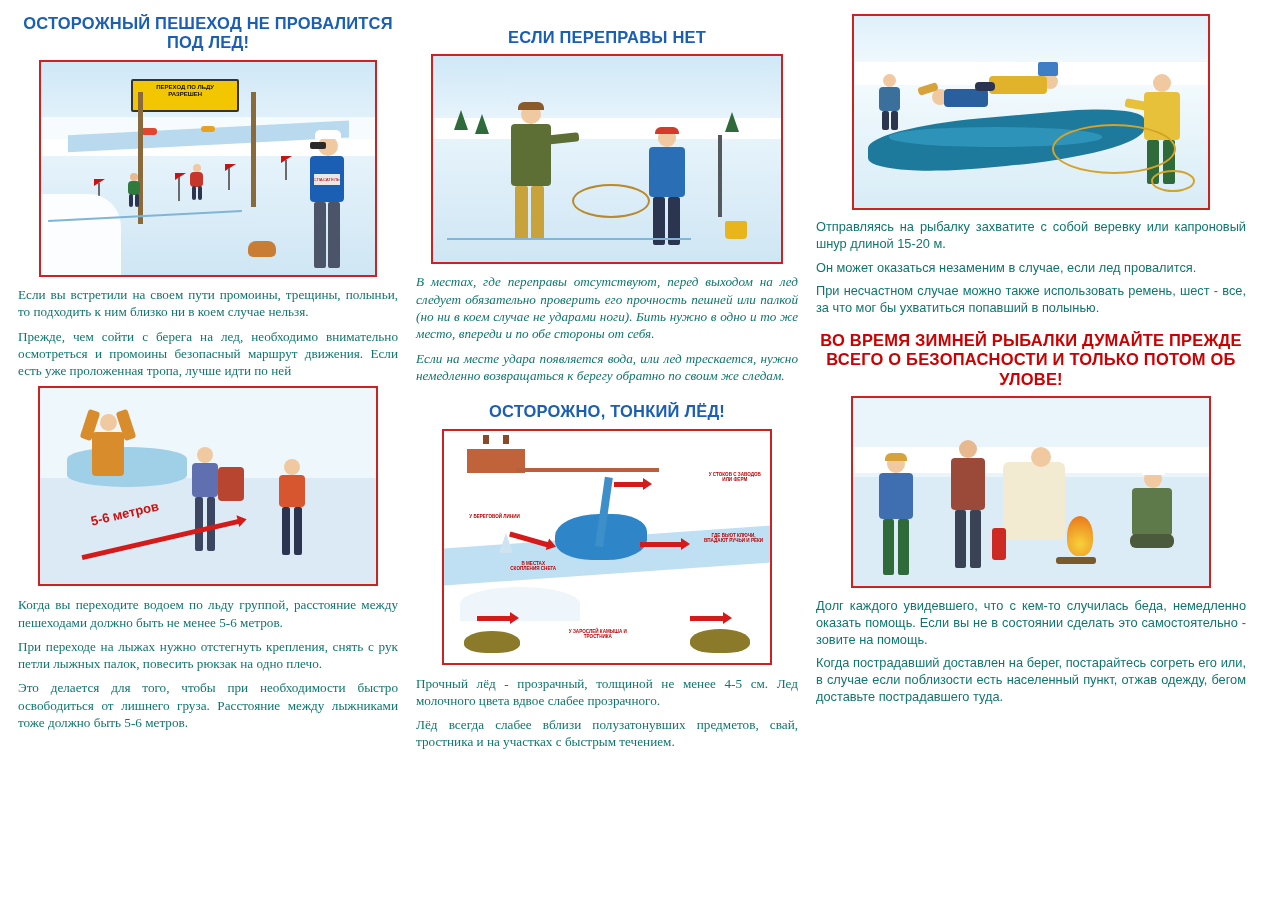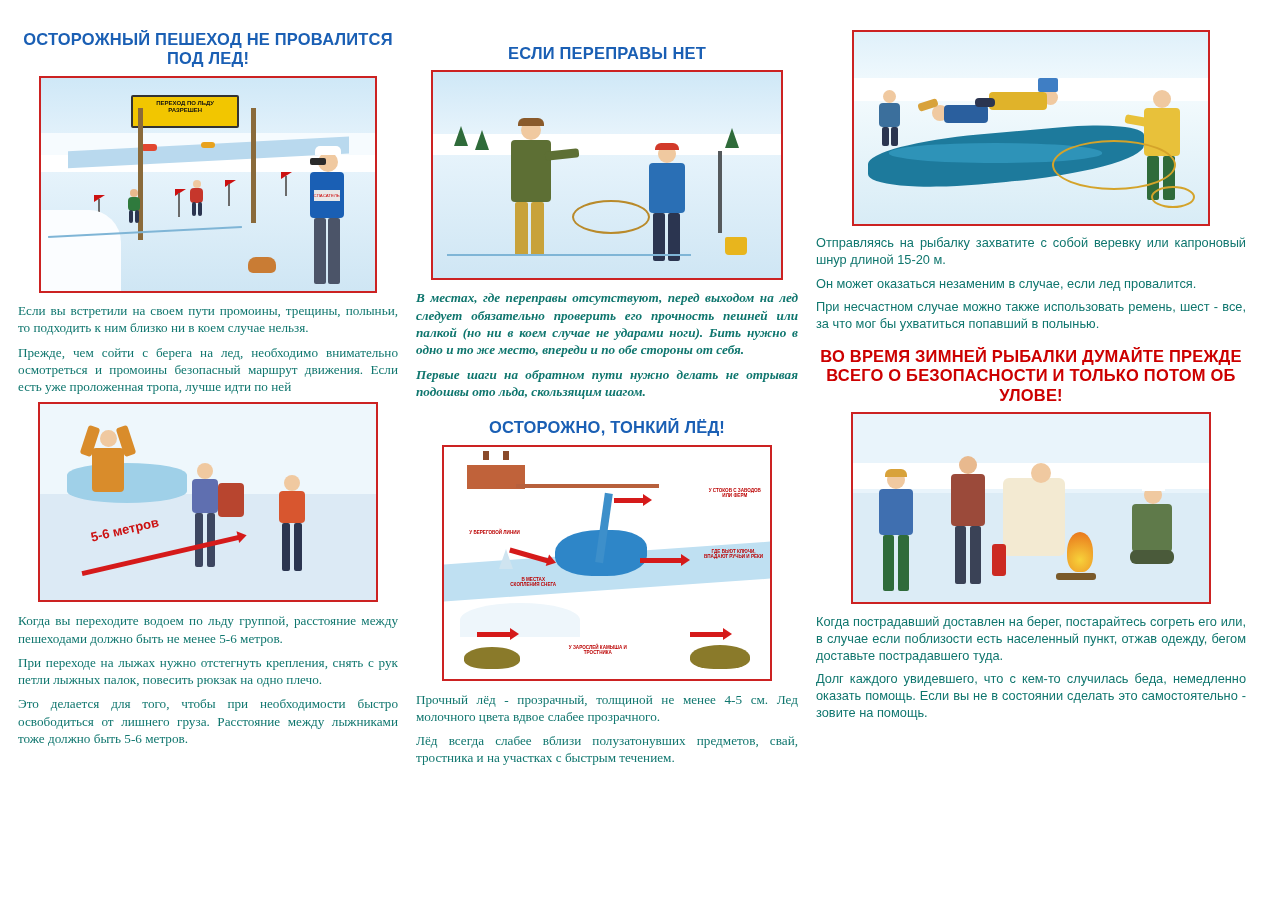--- a/index.html
+++ b/index.html
@@ -6,21 +6,20 @@
   body{
     width:1280px;height:905px;
     background:#ffffff;
     font-family:"Liberation Serif", serif;
     position:relative;
     overflow:hidden;
   }
   .page{
     position:absolute;inset:0;
     padding:4px;
-    margin-top:16px;
   }
   
   .cols{
     position:absolute;
     left:18px;top:14px;width:1244px;height:840px;
     display:flex;
     gap:18px;
   }
   .col{position:relative;}
   .col.c1{width:380px;}
@@ -54,21 +53,21 @@
   .pic.p5{width:330px;height:236px;margin:0 auto 10px auto;}
   .pic.p6{width:360px;height:192px;margin:0 auto 10px auto;}
 
   p.txt{
     margin:0 0 7px 0;
     font-size:13.2px;
     line-height:1.31;
     text-align:justify;
     color:#0f766e;
   }
-  p.txt.it{font-style:italic;font-weight:bold;}
+  p.txt.it{font-style:italic;}
   .col.c3 p.txt{font-family:"Liberation Sans", sans-serif;font-size:12.8px;}
 
   
   .banner{
     position:absolute;
     left:14px;right:14px;bottom:10px;
     height:26px;
     background:#cc1111;
     color:#ffffff;
     font-family:"Liberation Sans", sans-serif;
@@ -243,21 +242,21 @@
 
         <div class="pole" style="left:82%;top:38%;width:4px;height:40%;background:#55595c;"></div>
 
         <div style="position:absolute;left:84%;top:80%;width:22px;height:18px;background:#e8b51d;border-radius:2px 2px 4px 4px;"></div>
 
         <div class="rope" style="left:40%;top:62%;width:74px;height:30px;border-color:#b98a2a;"></div>
         <div class="crack" style="left:4%;top:88%;width:70%;height:2px;"></div>
       </div>
 
       <p class="txt it">В местах, где переправы отсутствуют, перед выходом на лед следует обязательно проверить его прочность пешней или палкой (но ни в коем случае не ударами ноги). Бить нужно в одно и то же место,  впереди и по обе стороны от себя.</p>
-      <p class="txt it">Первые шаги на обратном пути нужно делать не отрывая подошвы ото льда,  скользящим шагом.</p>
+      <p class="txt it">Если на месте удара появляется вода, или лед трескается, нужно немедленно возвращаться к берегу обратно по своим же следам.</p>
 
       <h2 class="heading" style="margin-top:18px;">ОСТОРОЖНО, ТОНКИЙ ЛЁД!</h2>
 
       <div class="pic p5">
         <div style="position:absolute;inset:0;background:#ffffff;"></div>
 
         <div style="position:absolute;left:0;top:46%;width:100%;height:16%;background:#bfe0f2;transform:skewY(-4deg);"></div>
         <div style="position:absolute;left:34%;top:36%;width:92px;height:46px;background:#2e86c8;border-radius:48% 38% 44% 40%;"></div>
         <div style="position:absolute;left:48%;top:20%;width:8px;height:30%;background:#3d8fca;transform:rotate(8deg);"></div>
 
@@ -365,18 +364,18 @@
         <div style="position:absolute;left:57%;bottom:12%;width:40px;height:7px;background:#7a5a2a;border-radius:3px;"></div>
 
         <div class="person" style="left:76%;top:38%;width:62px;height:108px;">
           <div class="head" style="left:20px;top:0;width:18px;height:18px;background:#f0c9a0;"></div>
           <div style="position:absolute;left:18px;top:-3px;width:23px;height:8px;background:#ffffff;border-radius:6px 6px 0 0;"></div>
           <div class="body" style="left:8px;top:18px;width:40px;height:48px;background:#5f7a4a;"></div>
           <div class="leg" style="left:6px;top:64px;width:44px;height:14px;background:#4a5a3a;border-radius:6px;"></div>
         </div>
       </div>
 
+      <p class="txt">Долг каждого увидевшего, что с кем-то случилась беда, немедленно оказать помощь. Если вы не в состоянии сделать это самостоятельно - зовите на помощь.</p>
       <p class="txt">Когда пострадавший доставлен на берег, постарайтесь согреть его или, в случае если поблизости есть населенный пункт, отжав одежду, бегом доставьте пострадавшего туда.</p>
-      <p class="txt">Долг каждого увидевшего, что с кем-то случилась беда, немедленно оказать помощь. Если вы не в состоянии сделать это самостоятельно - зовите на помощь.</p>
     </div>
   </div>
 
 </div>
 
 </body></html>

